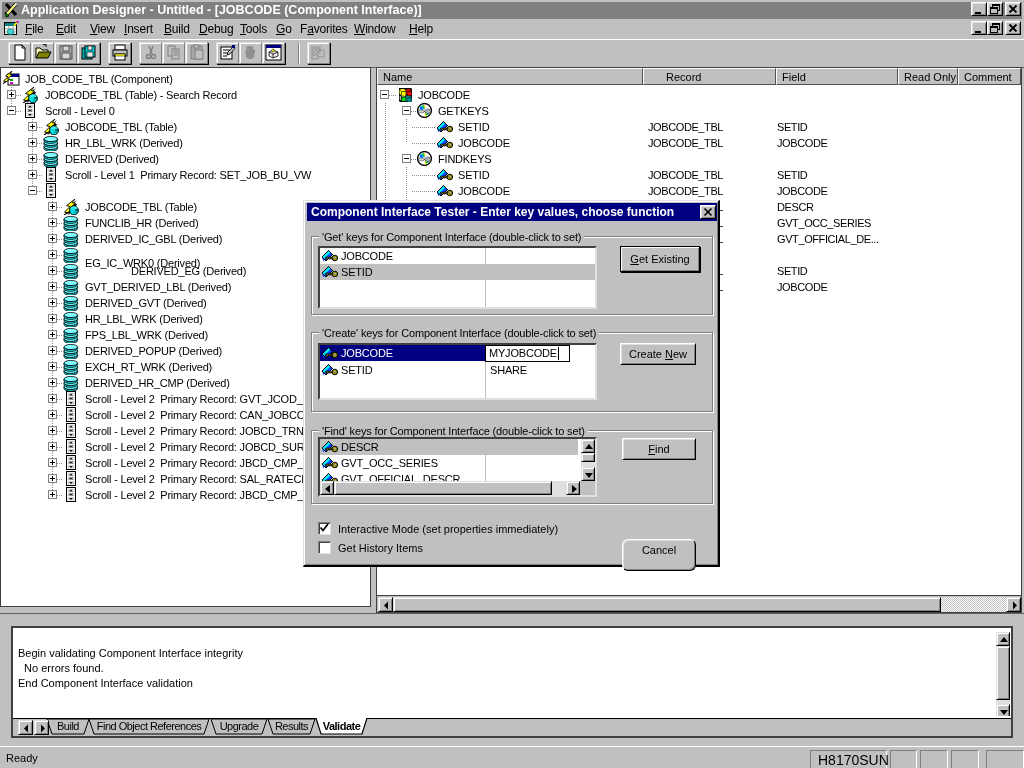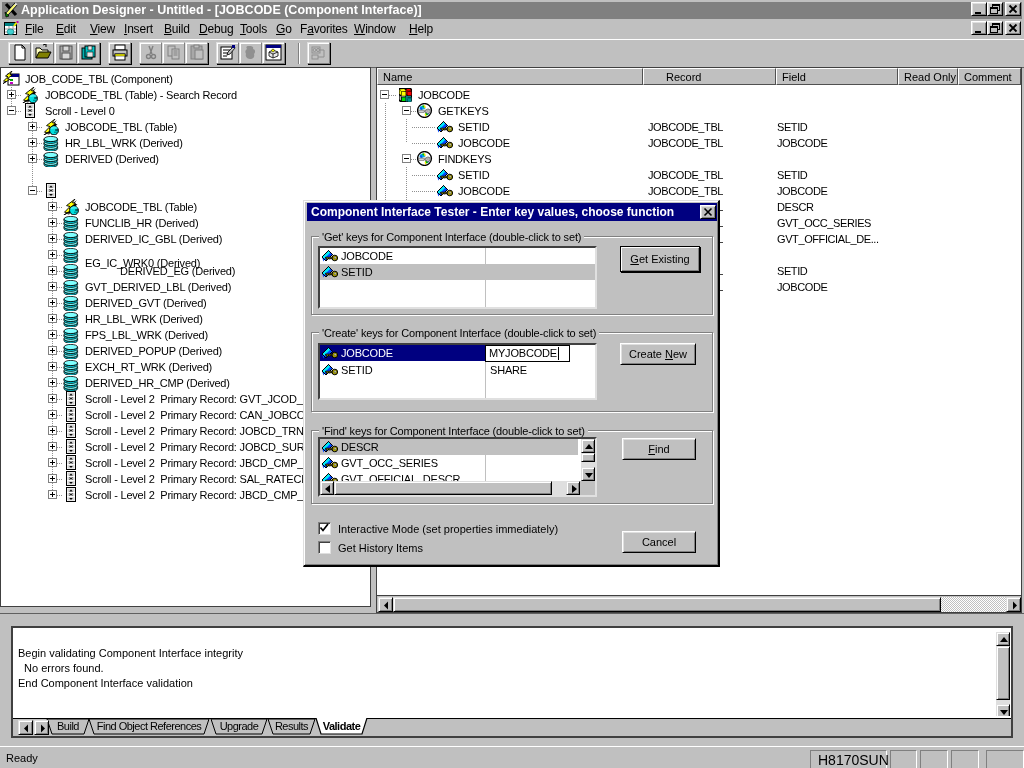--- a/index.html
+++ b/index.html
@@ -283,34 +283,51 @@
           <path d="M1 10.8 a6.8 2.6 0 0 0 13.6 0 l0 1.8 a6.8 2.6 0 0 1 -13.6 0 Z" fill="#00e0f0"></path>
           <ellipse cx="7.8" cy="10.8" rx="6.8" ry="2.6" fill="#80ffff"></ellipse>
           <path d="M1 6.9 a6.8 2.6 0 0 0 13.6 0 l0 1.8 a6.8 2.6 0 0 1 -13.6 0 Z" fill="#00e0f0"></path>
           <ellipse cx="7.8" cy="6.9" rx="6.8" ry="2.6" fill="#80ffff"></ellipse>
           <path d="M1 3 a6.8 2.6 0 0 0 13.6 0 l0 1.8 a6.8 2.6 0 0 1 -13.6 0 Z" fill="#00e0f0"></path>
           <ellipse cx="7.8" cy="3" rx="6.8" ry="2.6" fill="#80ffff"></ellipse>
         </g>
       </svg>
 <div style="position:absolute;left:64px;top:0;">DERIVED (Derived)</div>
 </div>
-<div class="trow" style="left:0;top:115px;width:371px;">
+<div class="trow" style="left:0;top:99px;width:371px;">
 <div class="hdots" style="left:36px;top:8px;width:6px;"></div>
 <div class="ebox" style="left:27px;top:3px;">
         <div style="position:absolute;left:1px;top:3px;width:5px;height:1px;background:#000;"></div>
+        <div style="position:absolute;left:3px;top:1px;width:1px;height:5px;background:#000;"></div>
       </div>
 <svg style="position:absolute;left:45px;top:0px;" width="10" height="16">
         <rect x="0.5" y="0.5" width="9" height="14" fill="#fff" stroke="#000"></rect>
         <rect x="1.5" y="1.5" width="7" height="3.4" fill="#d4d4d4"></rect>
         <rect x="1.5" y="5.9" width="7" height="3.2" fill="#d4d4d4"></rect>
         <rect x="1.5" y="10.1" width="7" height="3.4" fill="#d4d4d4"></rect>
         <path d="M5 2.5 L6.8 4.4 L3.2 4.4 Z" fill="#000"></path>
         <path d="M3.4 6.6 L6.6 8.4 M6.6 6.6 L3.4 8.4" stroke="#000" stroke-width="0.9"></path>
         <path d="M5 12.9 L6.8 11 L3.2 11 Z" fill="#000"></path>
       </svg>
+<div style="position:absolute;left:64px;top:0;">Scroll - Level 1&nbsp; Primary Record: SET_JOB_BU_VW</div>
+</div>
+<div class="trow" style="left:0;top:115px;width:371px;">
+<div class="hdots" style="left:36px;top:8px;width:6px;"></div>
+<div class="ebox" style="left:27px;top:3px;">
+        <div style="position:absolute;left:1px;top:3px;width:5px;height:1px;background:#000;"></div>
+      </div>
+<svg style="position:absolute;left:45px;top:0px;" width="10" height="16">
+        <rect x="0.5" y="0.5" width="9" height="14" fill="#fff" stroke="#000"></rect>
+        <rect x="1.5" y="1.5" width="7" height="3.4" fill="#d4d4d4"></rect>
+        <rect x="1.5" y="5.9" width="7" height="3.2" fill="#d4d4d4"></rect>
+        <rect x="1.5" y="10.1" width="7" height="3.4" fill="#d4d4d4"></rect>
+        <path d="M5 2.5 L6.8 4.4 L3.2 4.4 Z" fill="#000"></path>
+        <path d="M3.4 6.6 L6.6 8.4 M6.6 6.6 L3.4 8.4" stroke="#000" stroke-width="0.9"></path>
+        <path d="M5 12.9 L6.8 11 L3.2 11 Z" fill="#000"></path>
+      </svg>
 </div>
 <div class="trow" style="left:0;top:131px;width:371px;">
 <div class="hdots" style="left:56px;top:8px;width:6px;"></div>
 <div class="ebox" style="left:47px;top:3px;">
         <div style="position:absolute;left:1px;top:3px;width:5px;height:1px;background:#000;"></div>
         <div style="position:absolute;left:3px;top:1px;width:1px;height:5px;background:#000;"></div>
       </div>
 <svg style="position:absolute;left:62px;top:0px;" width="16" height="16">
         <path d="M14 1 L5.5 7.6 L9 8.5 L3.5 14.2 L6.8 14.9 L2.8 17 L11.5 11.4 L8.2 10.6 L14.5 5.4 L11.2 4.6 Z" fill="#000"></path>
         <path d="M12 0 L3.5 6.6 L7 7.5 L1.5 13.2 L4.8 13.9 L0.8 16 L9.5 10.4 L6.2 9.6 L12.5 4.4 L9.2 3.6 Z" fill="#ffff00" stroke="#000" stroke-width="0.9"></path>
@@ -384,21 +401,21 @@
 <svg style="position:absolute;left:62px;top:1px;" width="16" height="15">
         <g stroke="#000" stroke-width="0.8">
           <path d="M1 10.8 a6.8 2.6 0 0 0 13.6 0 l0 1.8 a6.8 2.6 0 0 1 -13.6 0 Z" fill="#00e0f0"></path>
           <ellipse cx="7.8" cy="10.8" rx="6.8" ry="2.6" fill="#80ffff"></ellipse>
           <path d="M1 6.9 a6.8 2.6 0 0 0 13.6 0 l0 1.8 a6.8 2.6 0 0 1 -13.6 0 Z" fill="#00e0f0"></path>
           <ellipse cx="7.8" cy="6.9" rx="6.8" ry="2.6" fill="#80ffff"></ellipse>
           <path d="M1 3 a6.8 2.6 0 0 0 13.6 0 l0 1.8 a6.8 2.6 0 0 1 -13.6 0 Z" fill="#00e0f0"></path>
           <ellipse cx="7.8" cy="3" rx="6.8" ry="2.6" fill="#80ffff"></ellipse>
         </g>
       </svg>
-<div style="position:absolute;left:84px;top:0;padding-left:35px;">DERIVED_EG (Derived)</div>
+<div style="position:absolute;left:95px;top:0;padding-left:35px;">DERIVED_EG (Derived)</div>
 </div>
 <div class="trow" style="left:0;top:211px;width:371px;">
 <div class="hdots" style="left:56px;top:8px;width:6px;"></div>
 <div class="ebox" style="left:47px;top:3px;">
         <div style="position:absolute;left:1px;top:3px;width:5px;height:1px;background:#000;"></div>
         <div style="position:absolute;left:3px;top:1px;width:1px;height:5px;background:#000;"></div>
       </div>
 <svg style="position:absolute;left:62px;top:1px;" width="16" height="15">
         <g stroke="#000" stroke-width="0.8">
           <path d="M1 10.8 a6.8 2.6 0 0 0 13.6 0 l0 1.8 a6.8 2.6 0 0 1 -13.6 0 Z" fill="#00e0f0"></path>
@@ -1072,21 +1089,21 @@
 </div>
 <div class="btn" style="left:318px;top:237px;width:74px;height:22px;line-height:20px;"><u>F</u>ind</div>
 <div class="cb" style="left:14px;top:321px;">
       <svg style="position:absolute;left:-1px;top:-1px;" width="13" height="13">
         <path d="M2.5 5.5 L5 8.5 L10 2" fill="none" stroke="#000" stroke-width="1.7"></path>
       </svg>
     </div>
 <div class="abs" style="left:34px;top:322px;font-size:11px;">Interactive Mode (set properties immediately)</div>
 <div class="cb" style="left:14px;top:340px;"></div>
 <div class="abs" style="left:34px;top:341px;font-size:11px;">Get History Items</div>
-<div class="btn" style="left:318px;top:330px;width:74px;height:22px;line-height:20px;">Cancel</div>
+<div class="btn" style="left:318px;top:338px;width:74px;height:32px;line-height:20px;border-radius:6px;">Cancel</div>
 </div>
 <div class="abs" style="left:11px;top:626px;width:1002px;height:112px;background:#fff;border:2px solid #404040;">
 <div class="abs" style="left:5px;top:18px;font-size:11px;line-height:15px;">Begin validating Component Interface integrity<br>&nbsp;&nbsp;No errors found.<br>End Component Interface validation</div>
 <div class="abs" style="left:983px;top:4px;width:14px;height:86px;background:#dfdfdf;">
 <div class="sbtn" style="left:0;top:0;width:14px;height:14px;">
         <svg style="position:absolute;" width="14" height="14">
           <path d="M7 4 L11 9 L3 9 Z" fill="#000"></path>
         </svg>
       </div>
 <div class="thumb" style="left:0;top:14px;width:14px;height:54px;"></div>

